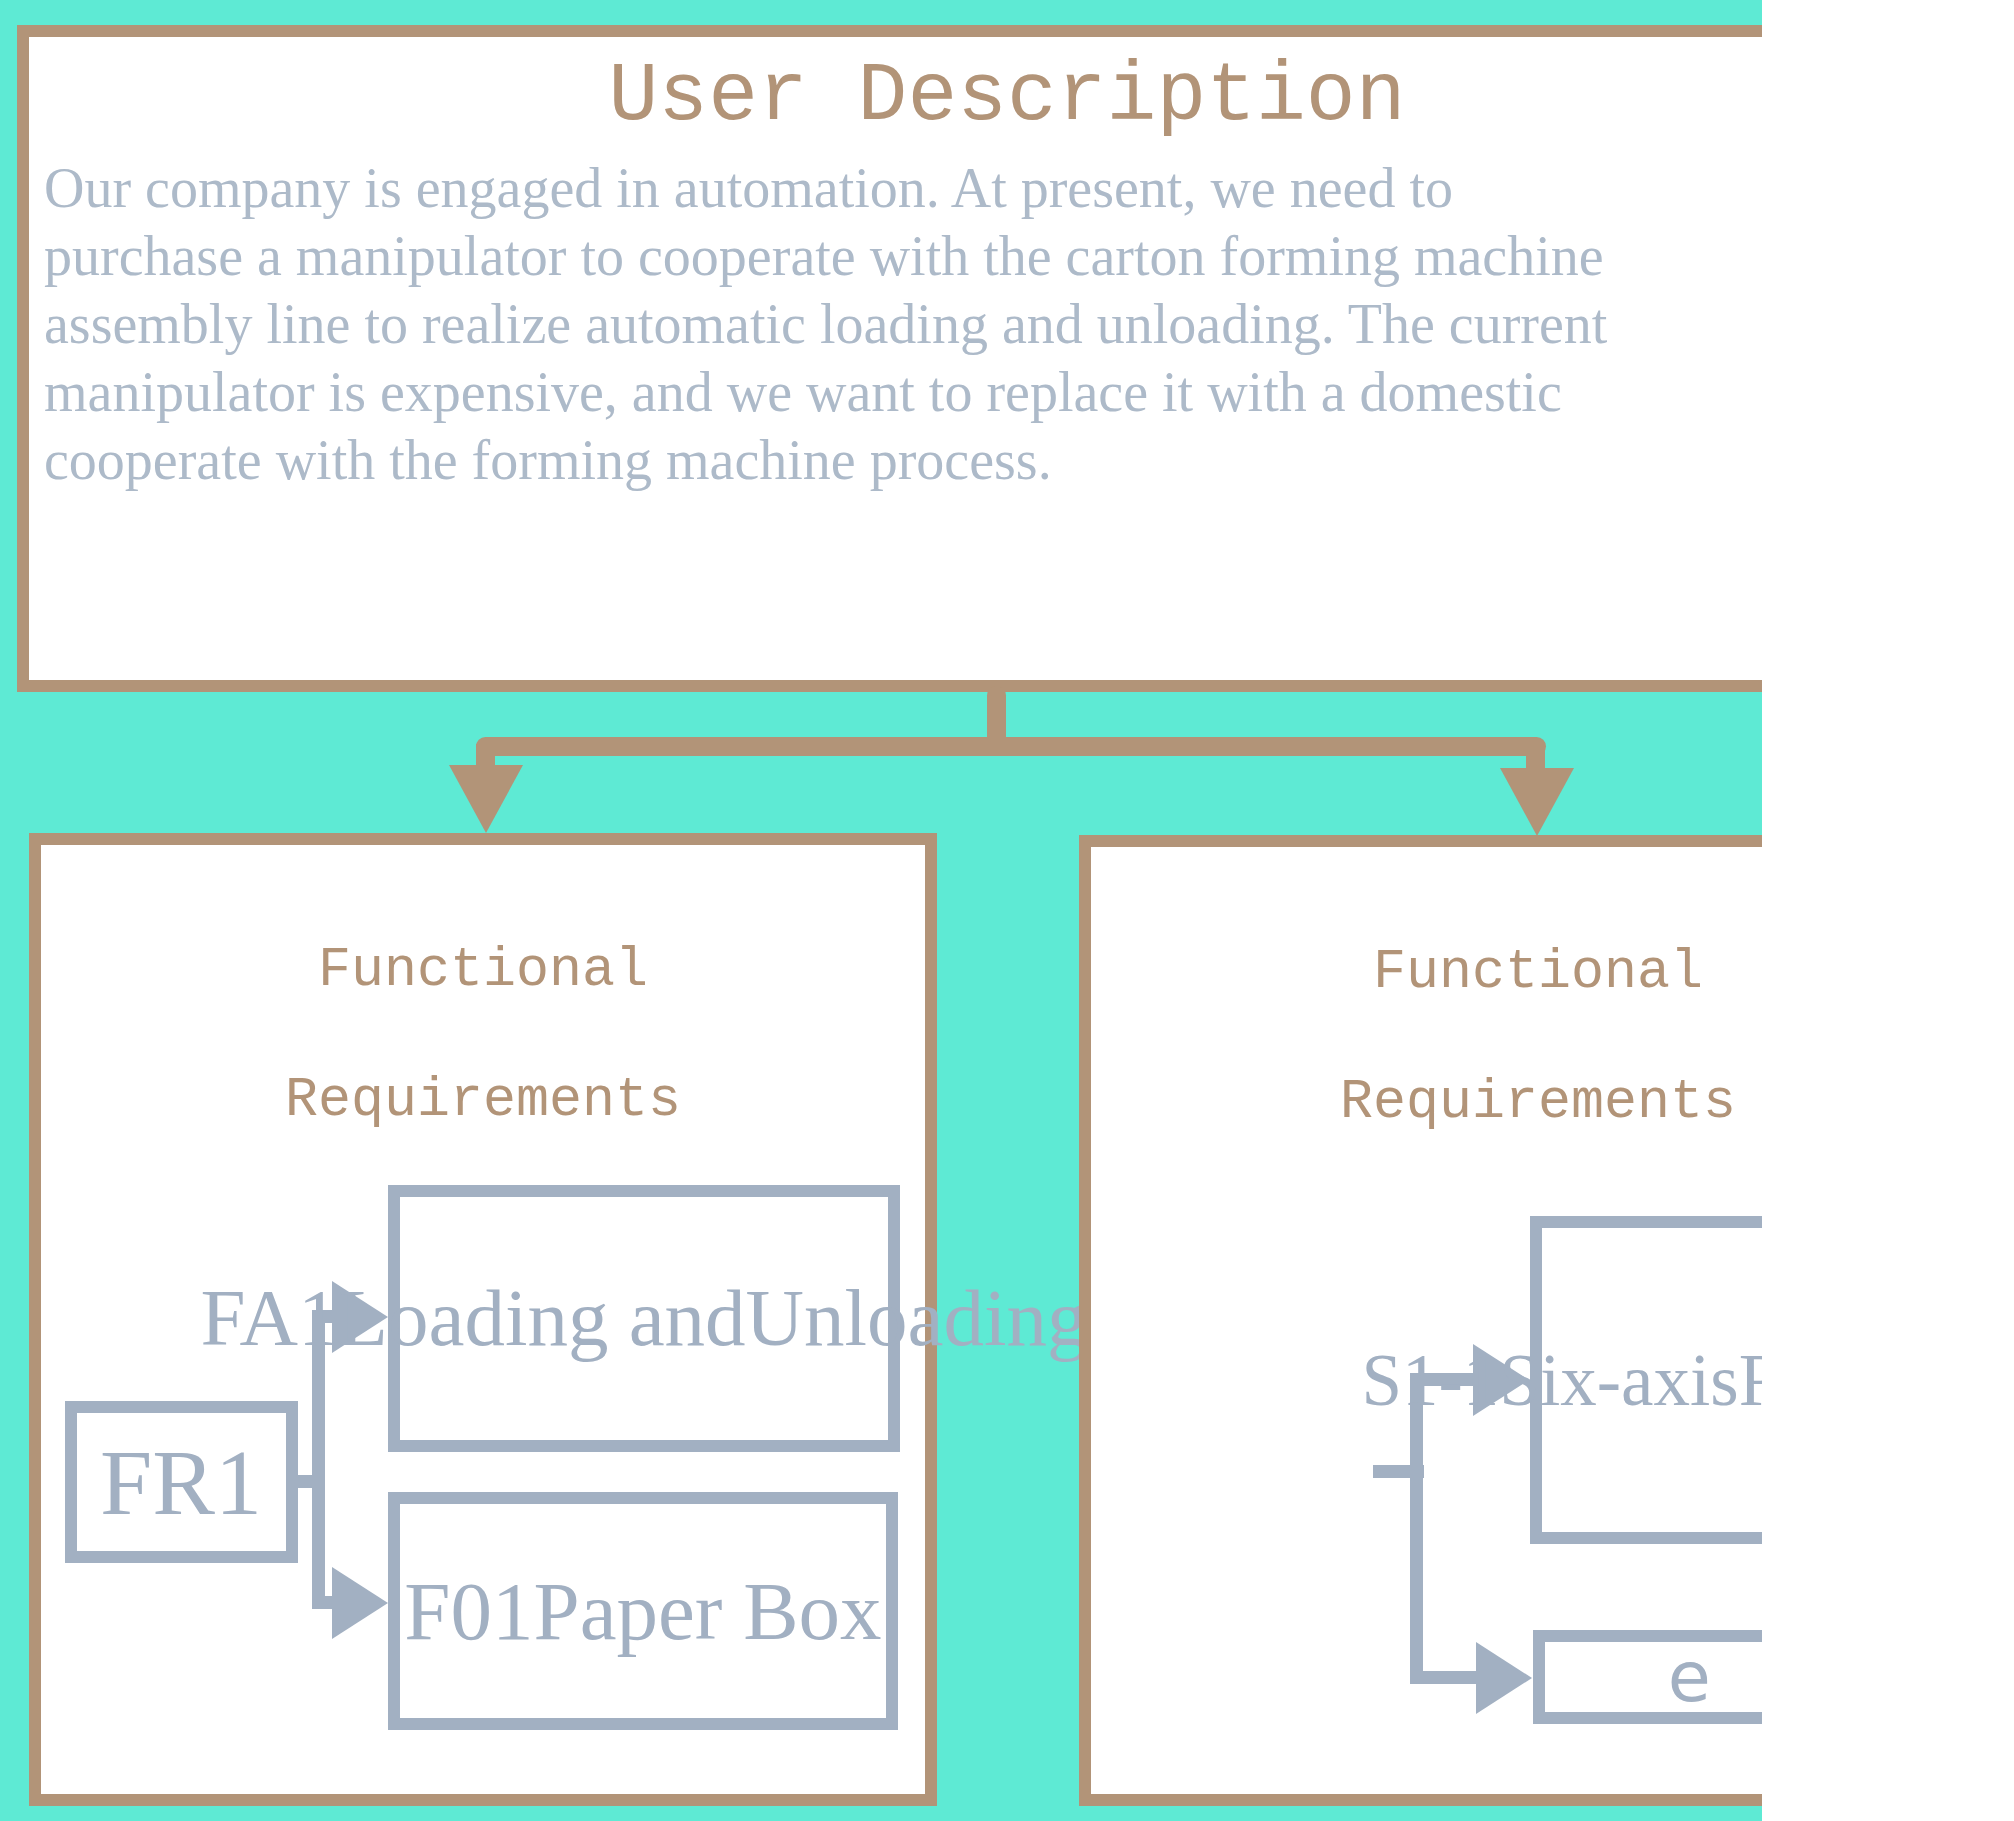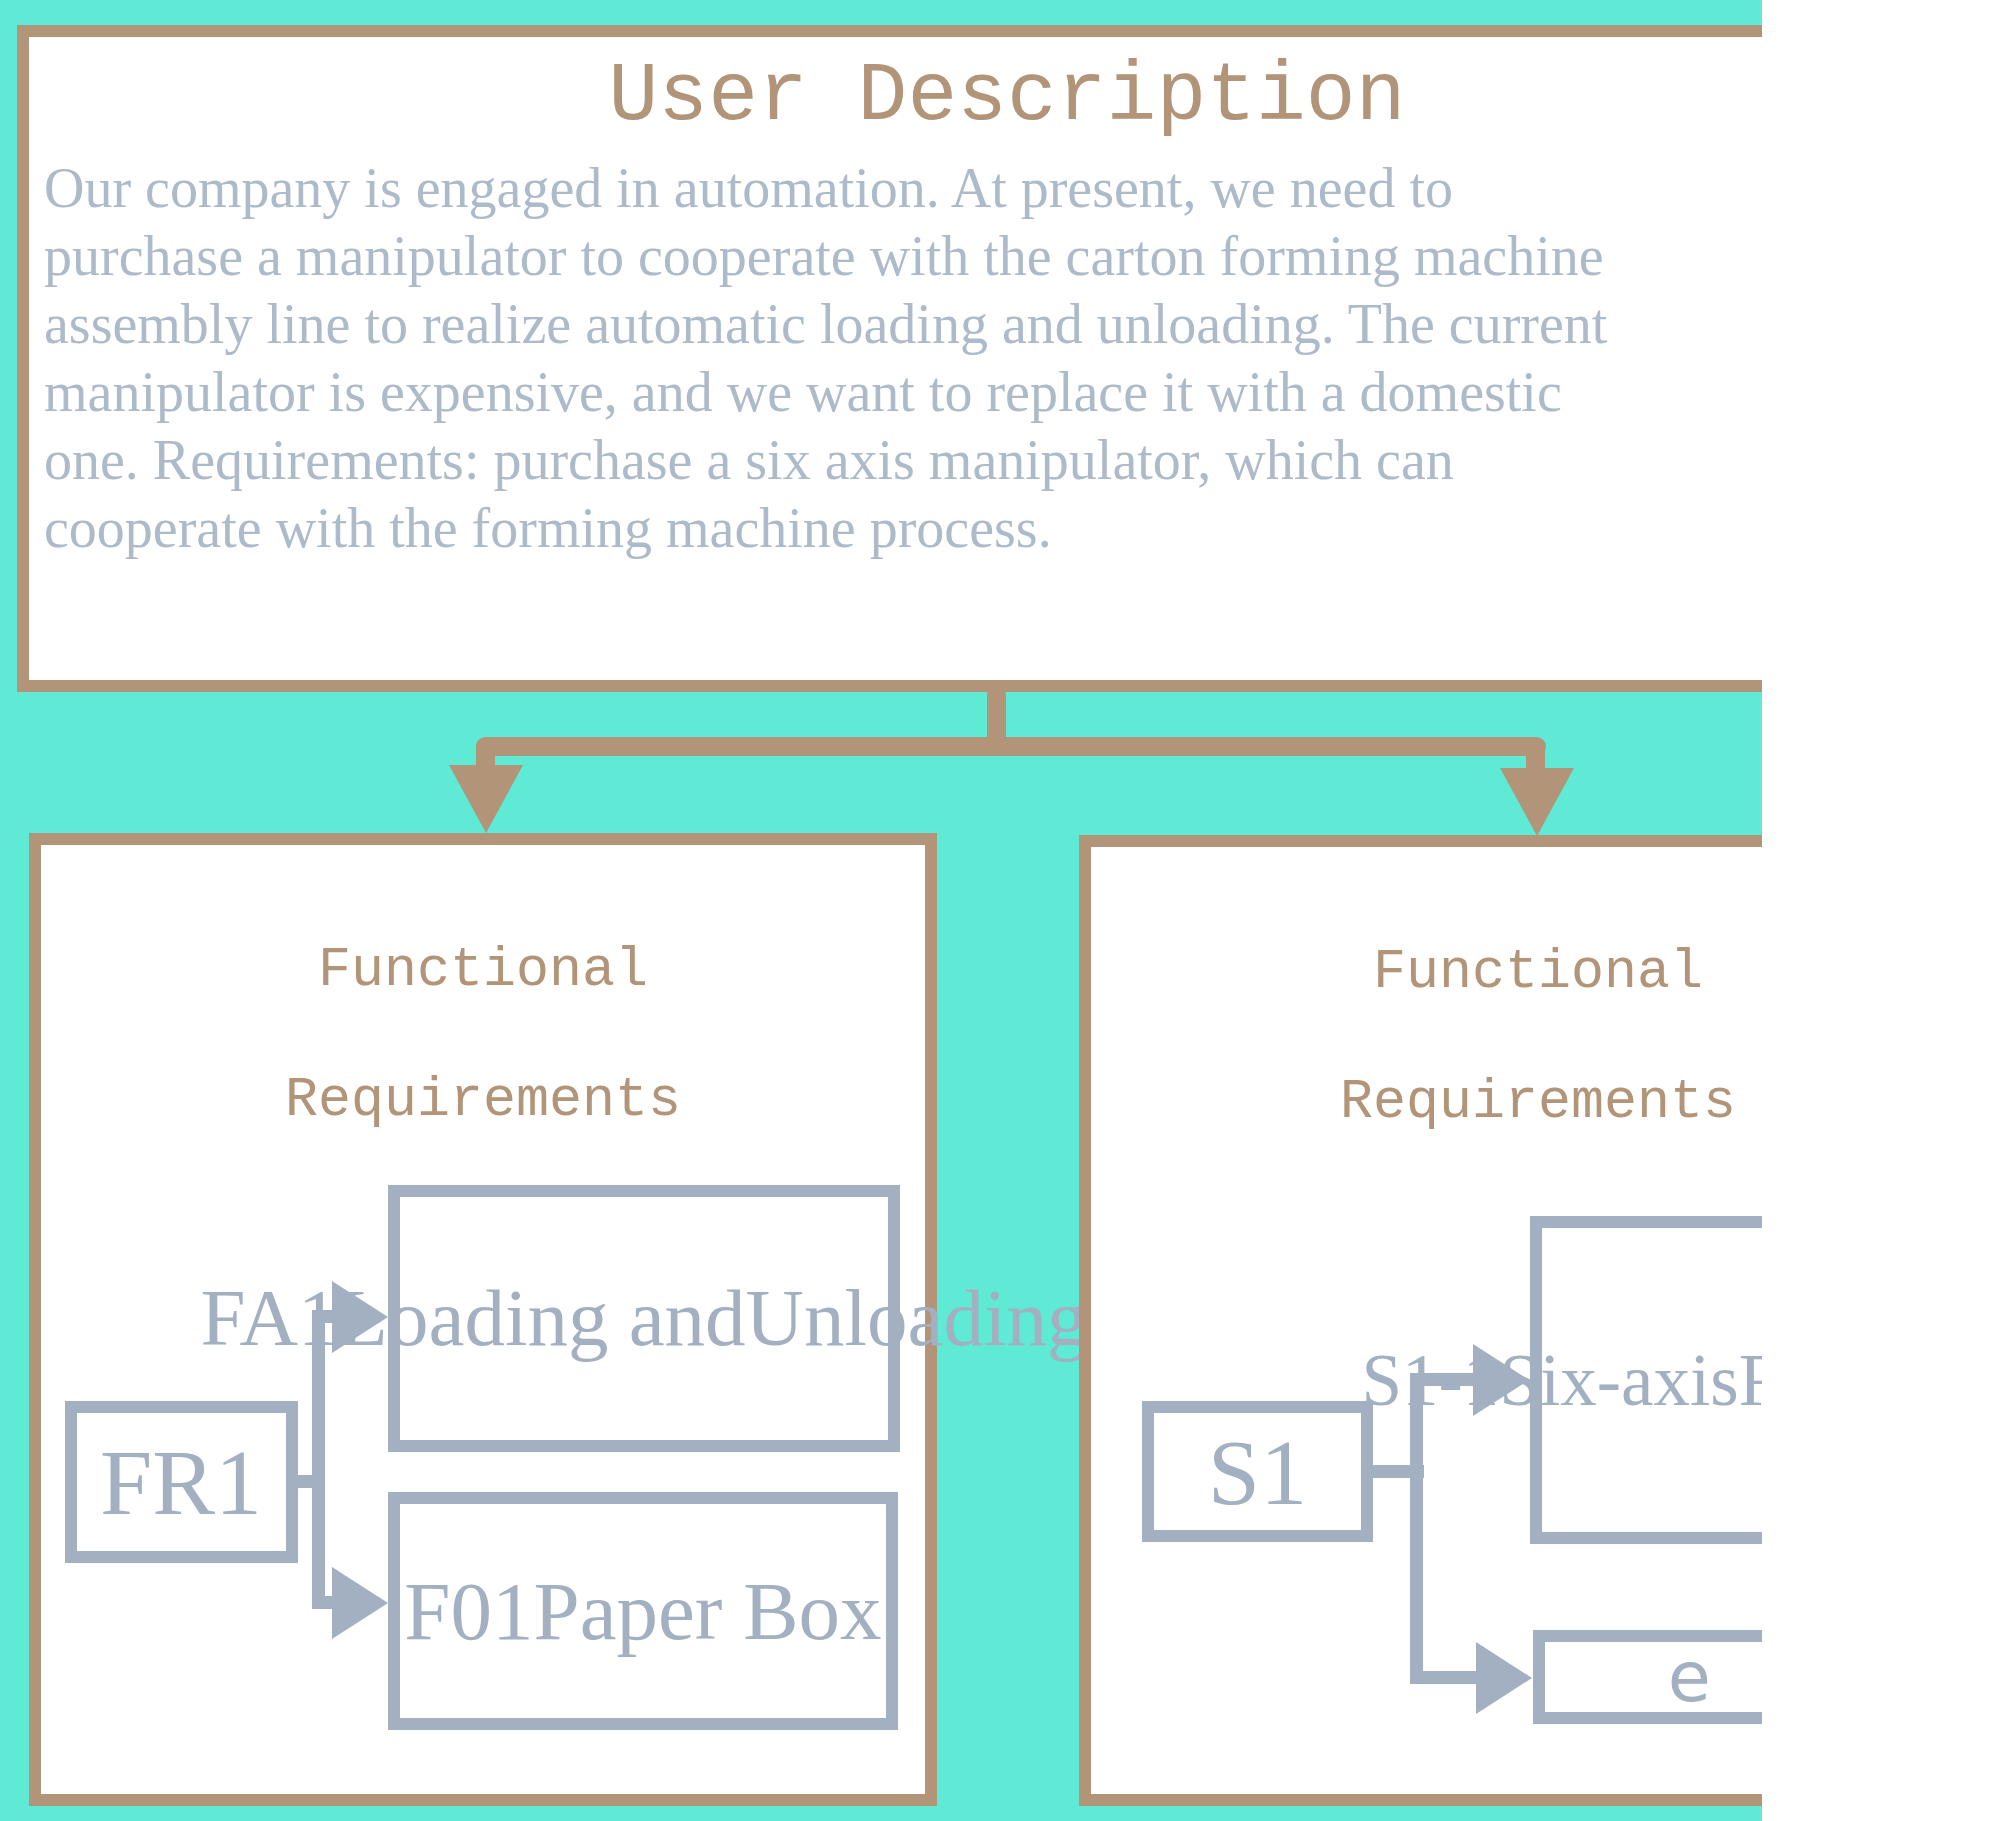--- a/index.html
+++ b/index.html
@@ -90,21 +90,20 @@
 
 <div class="canvas">
 
   <section class="box" style="left:17px;top:25.4px;width:1980px;height:667px;">
     <h1 class="big-title">User Description</h1>
     <div class="body-text">
       <div class="line">Our company is engaged in automation. At present, we need to</div>
       <div class="line">purchase a manipulator to cooperate with the carton forming machine</div>
       <div class="line">assembly line to realize automatic loading and unloading. The current</div>
       <div class="line">manipulator is expensive, and we want to replace it with a domestic</div>
-      <div class="line">one. Requirements: purchase a six axis manipulator, which can</div>
       <div class="line">cooperate with the forming machine process.</div>
     </div>
   </section>
 
   <div class="c brown-fill" style="left:987px;top:686px;width:19px;height:66px;border-radius:9.4px 9.4px 0 0;"></div>
   <div class="c brown-fill" style="left:476px;top:737px;width:1070px;height:19px;border-radius:9.4px;"></div>
   <div class="c brown-fill" style="left:476px;top:744px;width:19px;height:28px;"></div>
   <div class="arrow-down" style="left:449px;top:765px;"></div>
   <div class="c brown-fill" style="left:1526px;top:744px;width:19px;height:30px;"></div>
   <div class="arrow-down" style="left:1500px;top:768px;"></div>
@@ -137,23 +136,20 @@
       <div>Paper Box</div>
     </div>
   </section>
 
   <section class="box" style="left:1079px;top:835px;width:918px;height:971px;">
     <div class="panel-title">
       <div>Functional</div>
       <div>Requirements</div>
     </div>
 
-    <div class="node fs100" style="left:51px;top:554px;width:231px;height:141px;">
-      <div>S1</div>
-    </div>
 
     <div class="c blue-fill" style="left:282px;top:618px;width:51px;height:13px;"></div>
     <div class="c blue-fill" style="left:319px;top:526px;width:13px;height:311px;"></div>
     <div class="c blue-fill" style="left:319px;top:526px;width:70px;height:13px;border-radius:6.6px 0 0 0;"></div>
     <div class="arrow-right" style="left:382px;top:497px;"></div>
     <div class="c blue-fill" style="left:319px;top:824px;width:70px;height:13px;border-radius:0 0 0 6.6px;"></div>
     <div class="arrow-right" style="left:385px;top:795px;"></div>
 
     <div class="node s11-text" style="left:439px;top:369px;width:405px;height:328px;">
       <div>S1-1</div>

